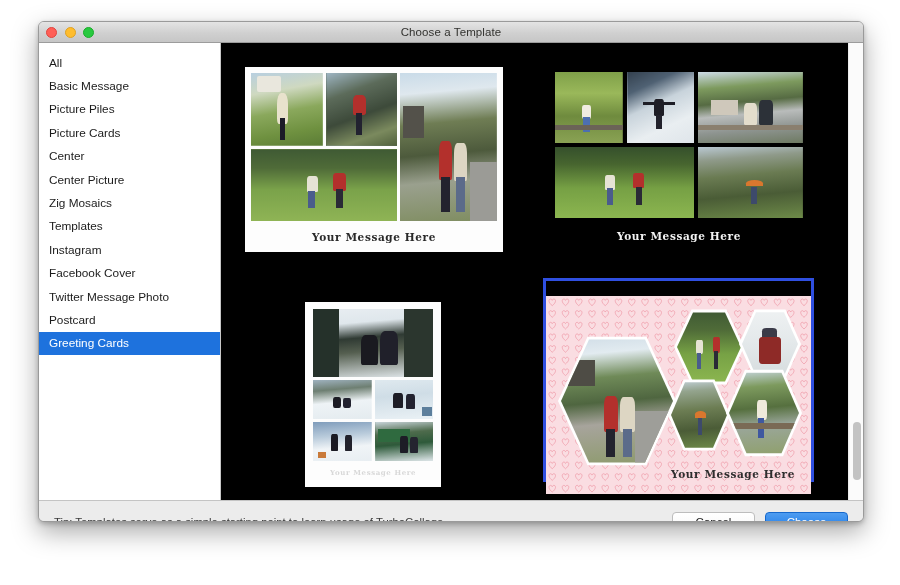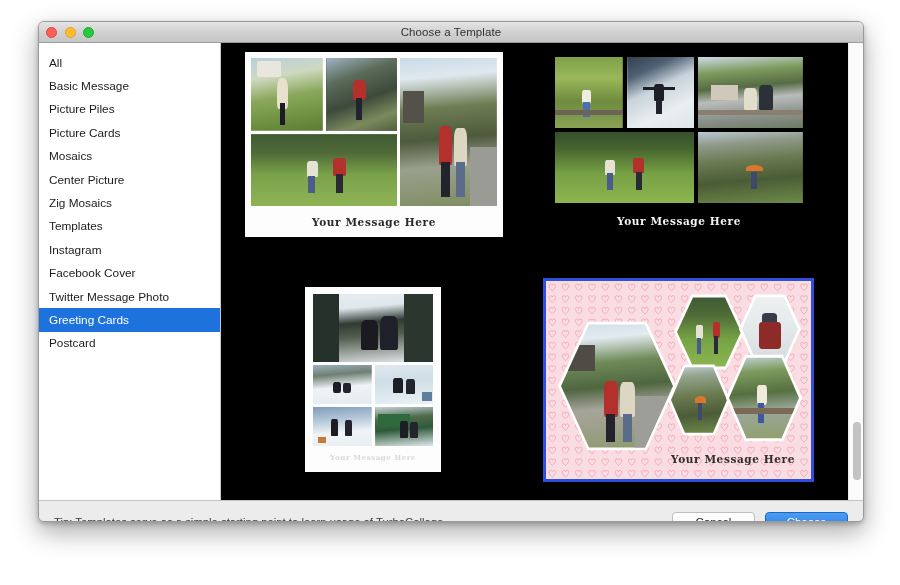--- a/index.html
+++ b/index.html
@@ -102,20 +102,21 @@
     height: 100%;
   }
 
   
   .tpl { position: absolute; }
   .tpl-inner {
     width: 100%;
     height: 100%;
     position: relative;
     overflow: hidden;
+    margin-top: 15px;
   }
   .tpl.selected {
     outline: 3px solid #2f4fe0;
     outline-offset: 0px;
   }
 
   
   .frame {
     width: 100%;
     height: 100%;
@@ -238,45 +239,45 @@
       <div class="side-item">
           <span>Basic Message</span>
         </div>
       <div class="side-item">
           <span>Picture Piles</span>
         </div>
       <div class="side-item">
           <span>Picture Cards</span>
         </div>
       <div class="side-item">
-          <span>Mosaics</span>
+          <span>Center</span>
         </div>
       <div class="side-item">
           <span>Center Picture</span>
         </div>
       <div class="side-item">
           <span>Zig Mosaics</span>
         </div>
       <div class="side-item">
           <span>Templates</span>
         </div>
       <div class="side-item">
           <span>Instagram</span>
         </div>
       <div class="side-item">
           <span>Facebook Cover</span>
         </div>
       <div class="side-item">
           <span>Twitter Message Photo</span>
+        </div>
+      <div class="side-item">
+          <span>Postcard</span>
         </div>
       <div class="side-item selected">
           <span>Greeting Cards</span>
-        </div>
-      <div class="side-item">
-          <span>Postcard</span>
         </div>
     </div>
 
     <div class="scroll-area">
       <div class="grid">
 
         <div class="tpl" style="left:24px; top:9px; width:258px; height:185px;">
           <div class="tpl-inner">
             <div class="frame">
               <div class="photos" style="left:6px; top:6px; width:246px; height:148px;

